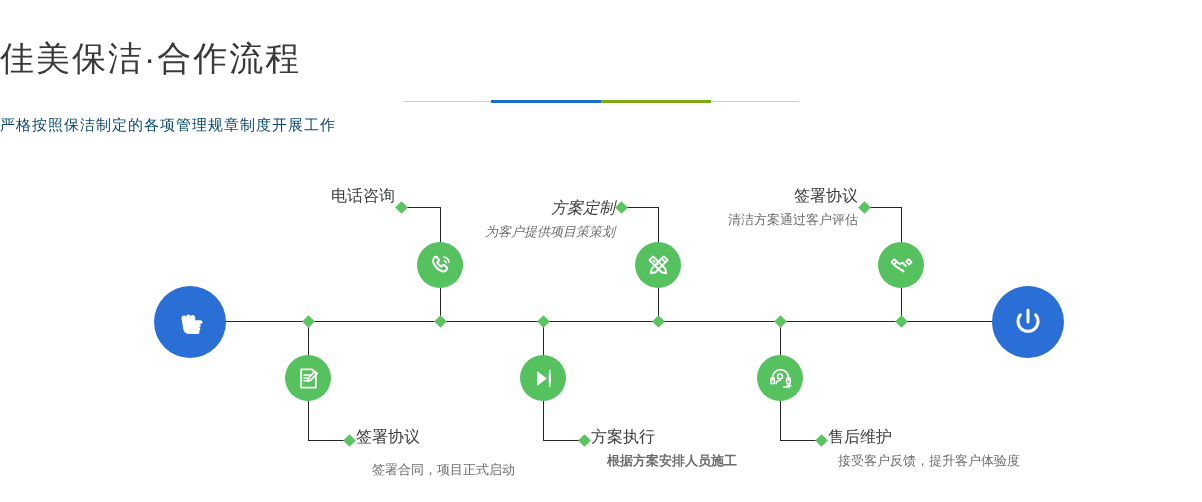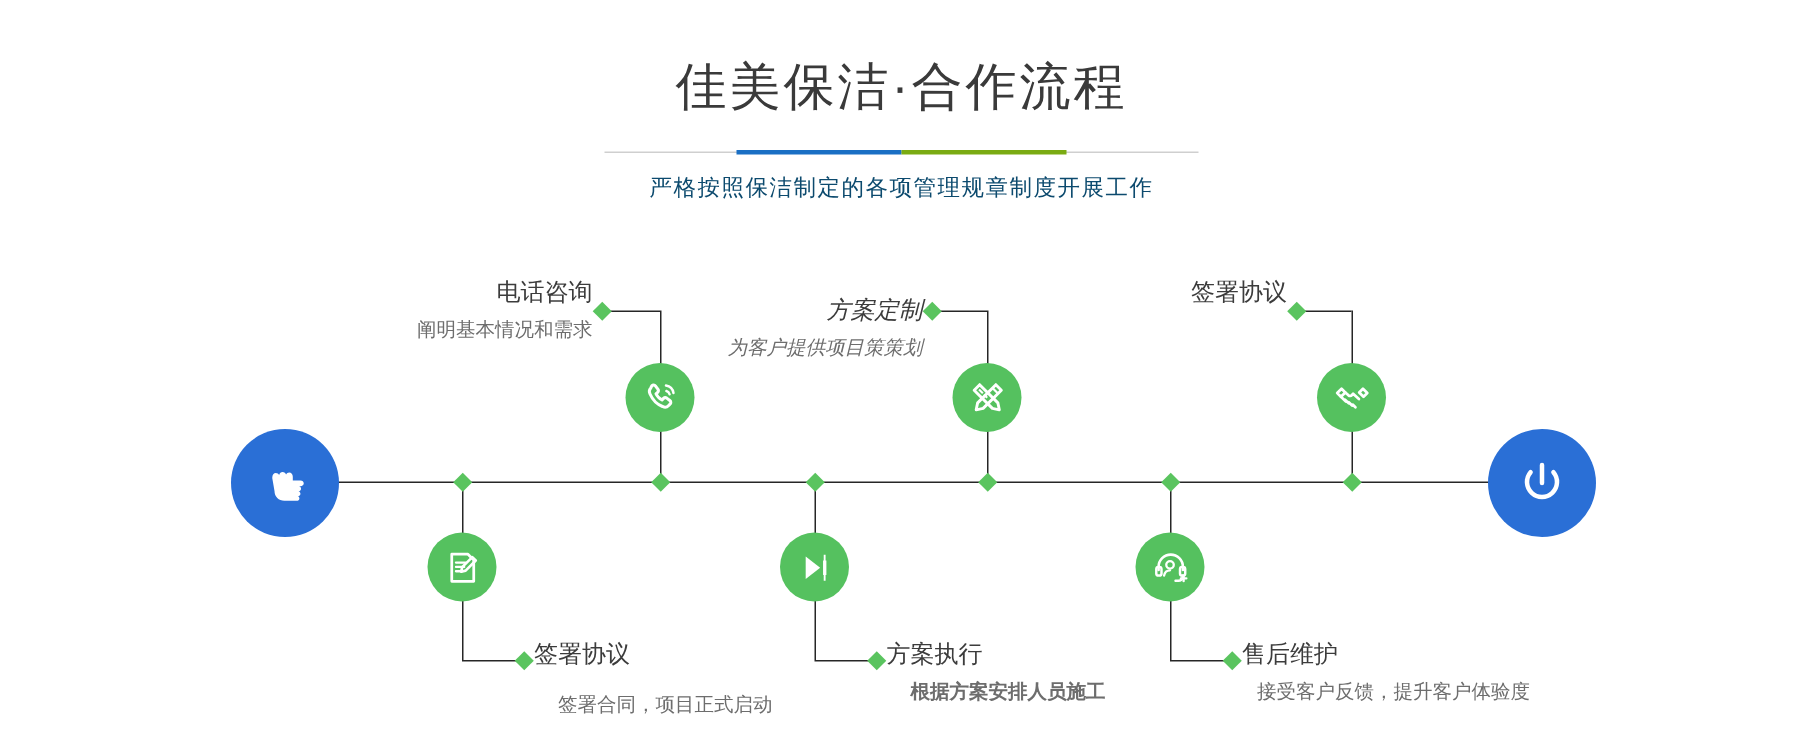--- a/index.html
+++ b/index.html
@@ -6,21 +6,21 @@
   body{
     width:1202px;height:502px;
     background:#ffffff;
     font-family:"Liberation Sans","DejaVu Sans",sans-serif;
     overflow:hidden;
     position:relative;
   }
   #stage{position:relative;width:1202px;height:502px;}
 
   
-  .header{position:absolute;left:0;top:0;width:1202px;text-align:center;}
+  .header{position:absolute;left:0;top:0;width:1202px;}
   .title{
     font-size:34px;color:#3a3a3a;letter-spacing:2px;
     font-weight:400;line-height:40px;margin-top:38px;
     font-family:"Liberation Sans","DejaVu Sans",sans-serif;
   }
   .divider{
     position:relative;width:396px;height:3px;margin:22px auto 0 auto;
   }
   .divider .hair{position:absolute;left:0;top:1px;width:396px;height:1px;background:#cfcfcf;}
   .divider .seg-blue{position:absolute;left:88px;top:0;width:110px;height:3px;background:#1a6fc4;}
@@ -115,21 +115,20 @@
              c0.7 1.6 2.4 3.4 4.2 4.3l1.0-1.1c0.6-0.6 1.5-0.7 2.2-0.2l2.2 1.7
              c0.8 0.6 0.9 1.8 0.1 2.5l-1.1 1.1c-1.0 1.0-2.6 1.2-4.1 0.5
              C11.8 18.4 8.2 14.8 6.5 10.9 5.9 9.5 6.1 8 7 7.1z"></path>
         <path fill="none" stroke="#ffffff" stroke-width="1.7" stroke-linecap="round" d="M17.6 5.2a6.3 6.3 0 0 1 5.2 5.2"></path>
         <path fill="none" stroke="#ffffff" stroke-width="1.7" stroke-linecap="round" d="M17.9 9.0a3.1 3.1 0 0 1 2.2 2.2"></path>
       </svg>
     </span>
   </div>
   <div class="lbl right-al" style="left:205px;top:186px;width:190px;">
     <div class="t">电话咨询</div>
-    <div class="s">阐明基本情况和需求</div>
   </div>
 
   <div class="vline" style="left:658px;top:207px;height:115px;"></div>
   <div class="hline" style="left:621px;top:207px;width:37px;"></div>
   <div class="diamond" style="left:617px;top:203px;"></div>
   <div class="diamond" style="left:654px;top:317px;"></div>
   <div class="node" style="left:635px;top:242px;">
     <span>
       <svg width="27" height="27" viewBox="0 0 28 28">
         <path fill="none" stroke="#ffffff" stroke-width="2" stroke-linejoin="round" d="M19.6 4.6l3.8 3.8-12.6 12.6-4.8 1.0 1.0-4.8z"></path>
@@ -154,20 +153,21 @@
       <svg width="27" height="27" viewBox="0 0 28 28">
         <path fill="none" stroke="#ffffff" stroke-width="1.9" stroke-linejoin="round" stroke-linecap="round" d="M3.6 10.4l3.0-3.0 2.6 2.6-3.0 3.0z"></path>
         <path fill="none" stroke="#ffffff" stroke-width="1.9" stroke-linejoin="round" stroke-linecap="round" d="M24.4 10.4l-3.0-3.0-2.6 2.6 3.0 3.0z"></path>
         <path fill="none" stroke="#ffffff" stroke-width="1.9" stroke-linejoin="round" stroke-linecap="round" d="M9.2 10.0l2.2 2.0c0.7 0.6 1.7 0.6 2.3-0.1l0.9-1.0 4.0 3.6"></path>
         <path fill="none" stroke="#ffffff" stroke-width="1.9" stroke-linejoin="round" stroke-linecap="round" d="M6.2 13.0l3.4 3.2M9.0 15.0l2.6 2.5M11.6 16.8l2.3 2.2M14.3 18.4l1.9 1.8"></path>
       </svg>
     </span>
   </div>
   <div class="lbl right-al" style="left:665px;top:186px;width:193px;">
     <div class="t">签署协议</div>
+    <div class="s">清洁方案通过客户评估</div>
   </div>
 
   <div class="vline" style="left:308px;top:322px;height:118px;"></div>
   <div class="hline" style="left:308px;top:440px;width:41px;"></div>
   <div class="diamond" style="left:345px;top:436px;"></div>
   <div class="diamond" style="left:304px;top:317px;"></div>
   <div class="node" style="left:285px;top:355px;">
     <span>
       <svg width="27" height="27" viewBox="0 0 28 28">
         <path fill="none" stroke="#ffffff" stroke-width="1.9" stroke-linejoin="round" d="M6.4 4.6h11.2l4.0 4.0v14.8H6.4z"></path>

